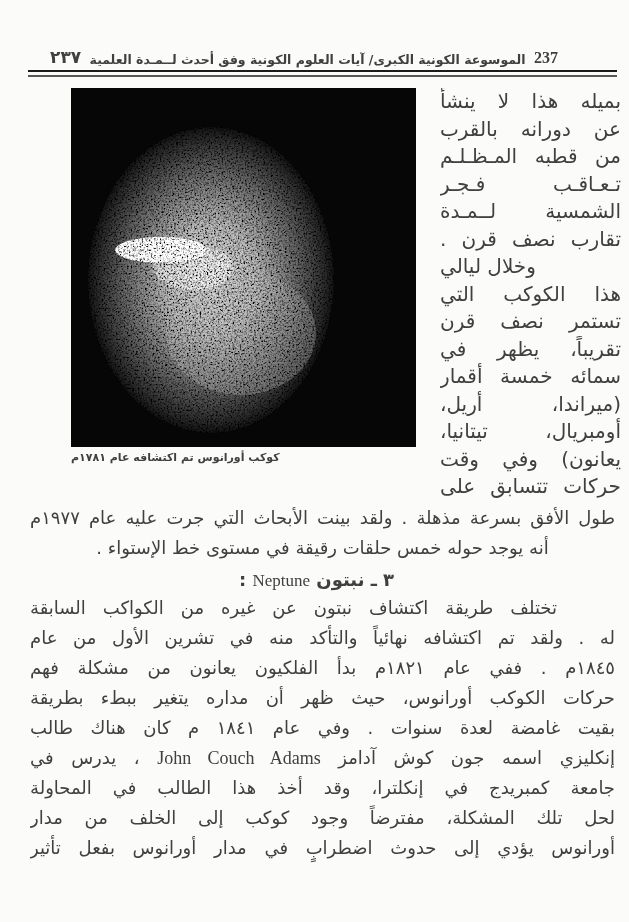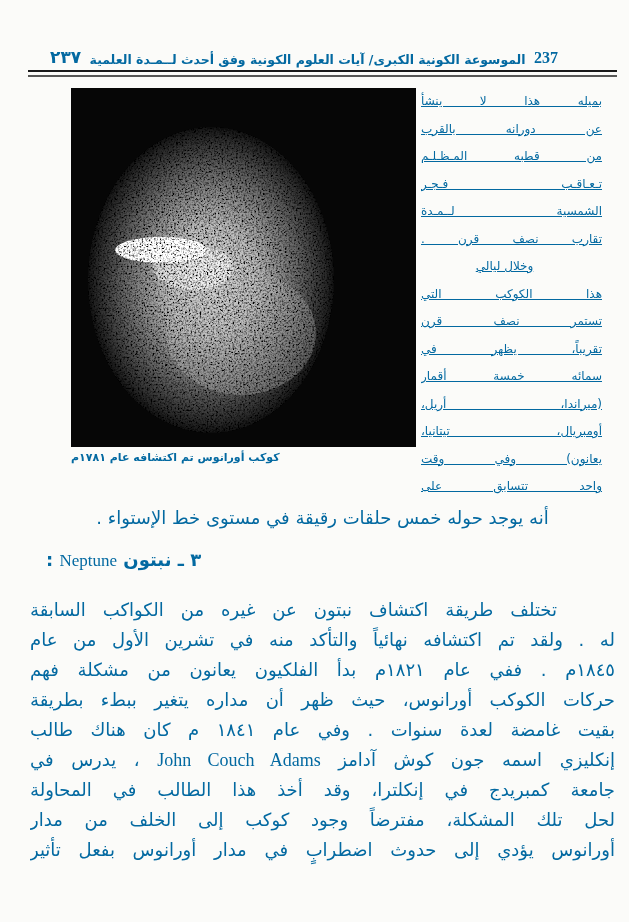--- a/index.html
+++ b/index.html
@@ -1,21 +1,21 @@
 <!DOCTYPE html>
 <html lang="ar"><head>
 <meta charset="utf-8">
 <style>
   html,body{margin:0;padding:0;background:#e8e8e6;}
   .page{
     position:relative;
     width:629px;height:922px;
     background:#fbfbf9;
     font-family:"DejaVu Sans",sans-serif;
-    color:#0369a1;
+    color:#404040;
     overflow:hidden;
   }
   
   .hdr{
     position:absolute;left:28px;right:16px;top:40px;height:27px;
     display:flex;align-items:flex-end;
   }
   .pg-ar{font-size:17px;font-weight:bold;letter-spacing:1px;padding-left:22px;}
   .hdr-title{
     flex:1;text-align:center;direction:rtl;
@@ -32,43 +32,43 @@
     position:absolute;left:71px;top:88px;width:345px;height:359px;
     margin:0;background:#060606;
   }
   .caption{
     position:absolute;left:71px;top:449px;width:345px;
     direction:rtl;text-align:left;
     font-size:11px;font-weight:bold;line-height:17px;
   }
   
   .col{
-    position:absolute;top:88px;right:27px;width:181px;
-    direction:rtl;font-size:12px;text-decoration:underline;
+    position:absolute;top:88px;right:8px;width:181px;
+    direction:rtl;font-size:20px;
   }
   .cl{
     height:27.5px;line-height:27.5px;
-    text-align:center;overflow:hidden;white-space:nowrap;
+    text-align:left;overflow:hidden;white-space:nowrap;
   }
   .cl.j{text-align:justify;text-align-last:justify;white-space:normal;}
   .cl.first{padding-right:14px;}
   
   .body{
     position:absolute;left:30px;top:503px;width:585px;
     direction:rtl;font-size:18px;
   }
   .bl{
     height:30px;line-height:30px;
     text-align:center;overflow:hidden;
   }
   .bl.j{text-align:justify;text-align-last:justify;}
   .bl.ind{padding-right:58px;}
   .heading{
-    height:30px;line-height:22px;margin:16px;
-    text-align:left;padding-right:12px;
+    height:30px;line-height:34px;margin:0;
+    text-align:center;padding-right:12px;
     font-size:18px;font-weight:bold;
   }
   .latin{font-family:"Liberation Serif",serif;font-weight:normal;}
   .heading .latin{font-size:17px;}
 </style>
 </head>
 <body>
 
 <div class="page">
 
@@ -118,24 +118,25 @@
     <div class="cl j">الشمسية لــمـدة</div>
     <div class="cl j">تقارب نصف قرن .</div>
     <div class="cl first">وخلال ليالي</div>
     <div class="cl j">هذا الكوكب التي</div>
     <div class="cl j">تستمر نصف قرن</div>
     <div class="cl j">تقريباً، يظهر في</div>
     <div class="cl j">سمائه خمسة أقمار</div>
     <div class="cl j">(ميراندا، أريل،</div>
     <div class="cl j">أومبريال، تيتانيا،</div>
     <div class="cl j">يعانون) وفي وقت</div>
-    <div class="cl j">واحد تتسابق على</div>
+    <div class="cl j">حركات تتسابق على</div>
   </div>
 
   <div class="body">
+    <div class="bl j">طول الأفق بسرعة مذهلة . ولقد بينت الأبحاث التي جرت عليه عام ١٩٧٧م</div>
     <div class="bl">أنه يوجد حوله خمس حلقات رقيقة في مستوى خط الإستواء .</div>
 
     <h3 class="heading">
       <span>٣ ـ نبتون</span>
       <span class="latin">Neptune</span>
       <span>:</span>
     </h3>
 
     <div class="bl j ind">تختلف طريقة اكتشاف نبتون عن غيره من الكواكب السابقة</div>
     <div class="bl j">له . ولقد تم اكتشافه نهائياً والتأكد منه في تشرين الأول من عام</div>

